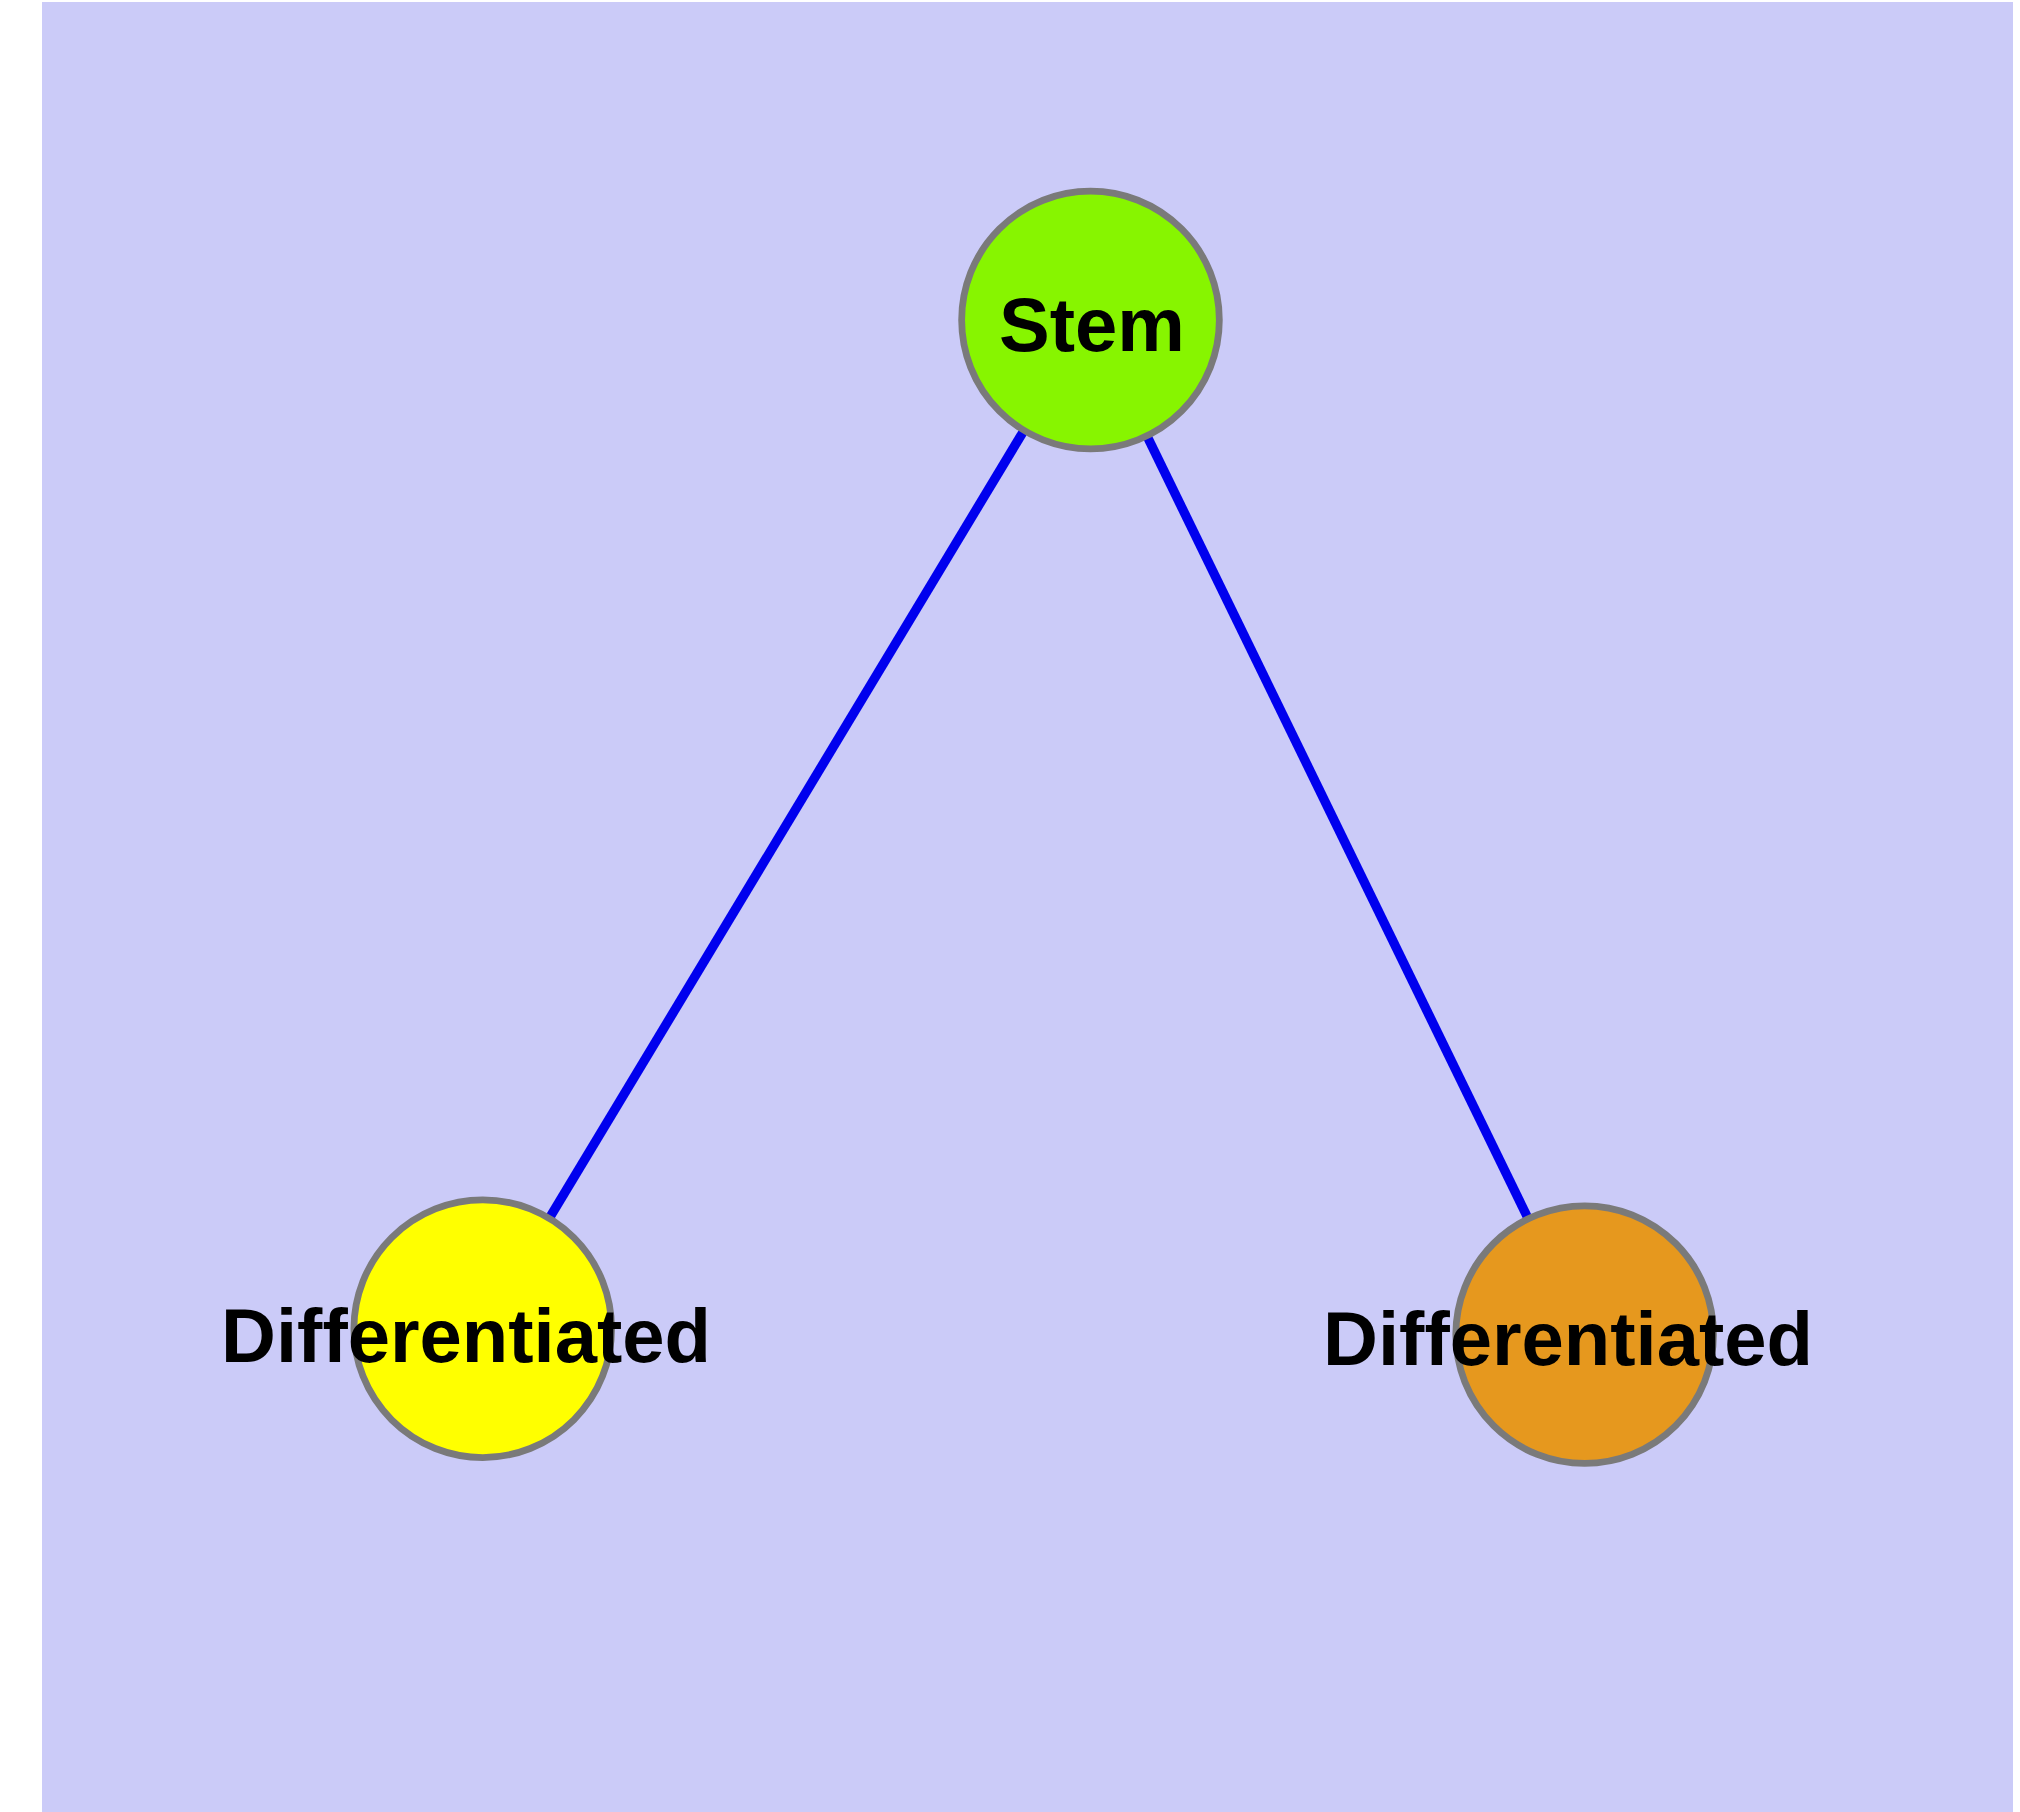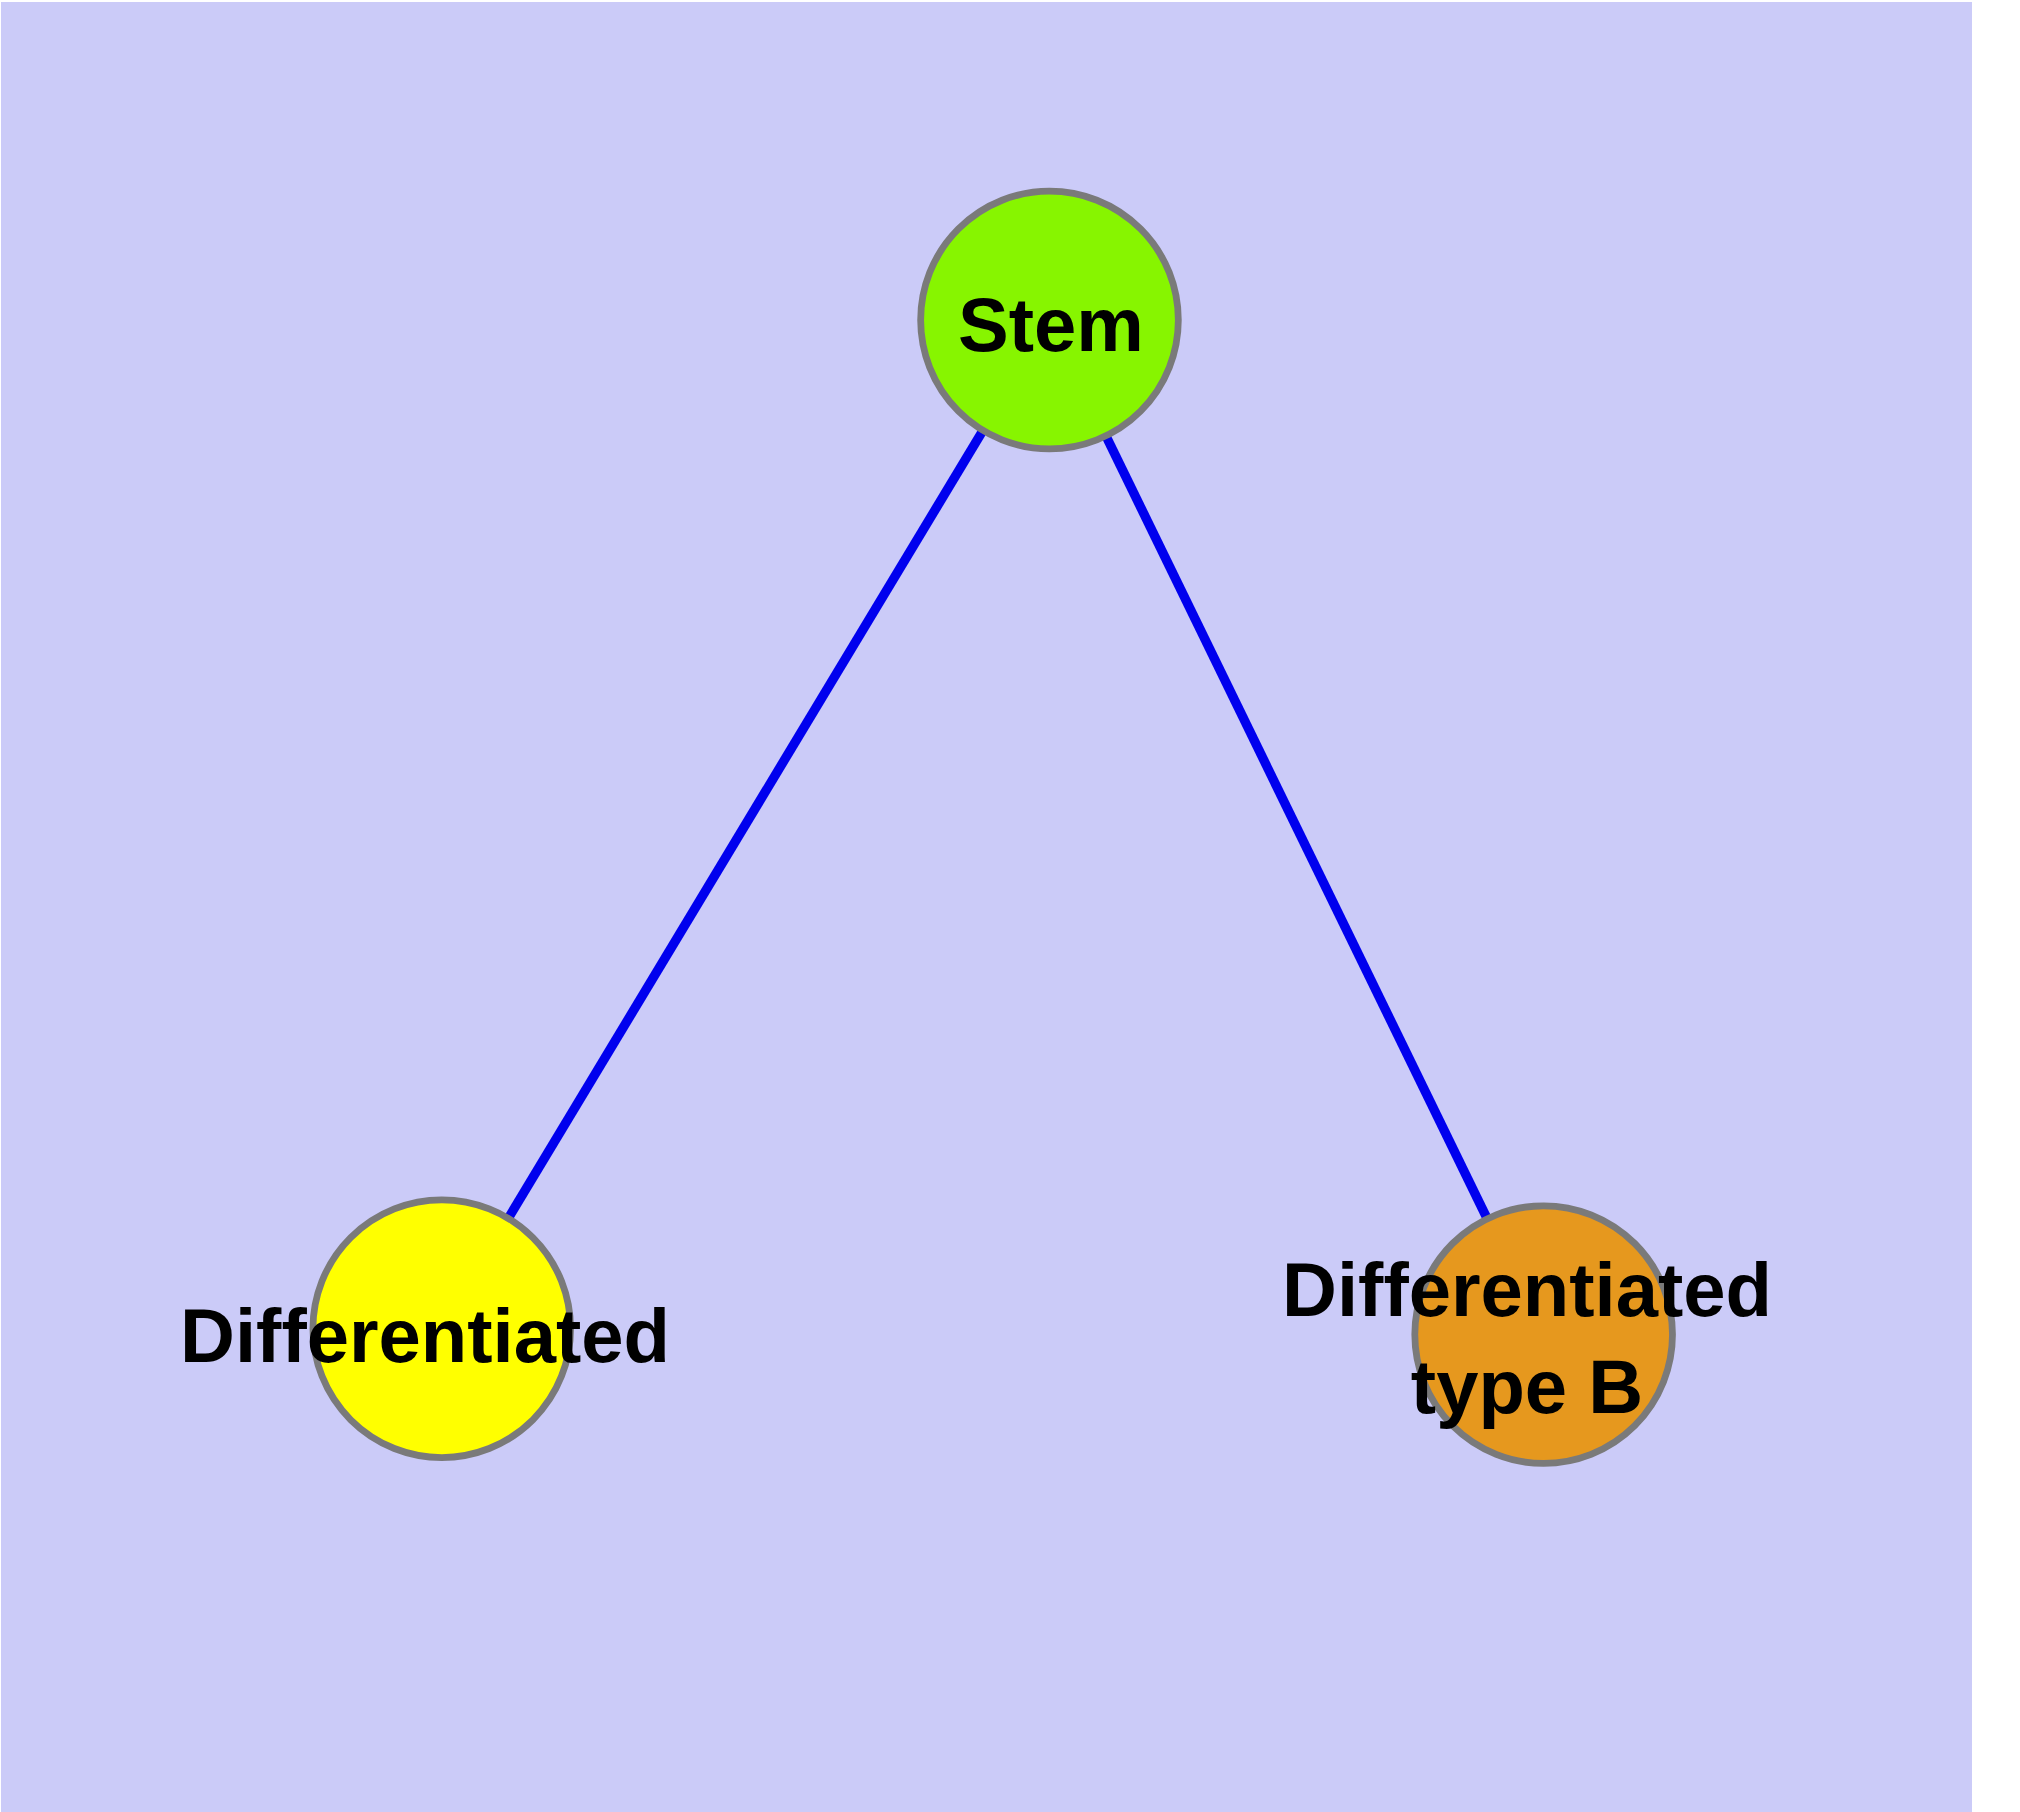--- a/index.html
+++ b/index.html
@@ -9,20 +9,21 @@
   }
   .canvas {
     position: relative;
     width: 1972px;
     height: 1812px;
     box-sizing: border-box;
     border-top: 2.5px solid #ffffff;
     border-left: 1.7px solid #ffffff;
     overflow: hidden;
     font-family: "Liberation Sans", sans-serif;
+    margin-left: 41px;
   }
   .graph-svg {
     position: absolute;
     left: 0;
     top: 0;
   }
   .node-label {
     position: absolute;
     transform: translate(-50%, -50%);
     font-weight: bold;
@@ -56,17 +57,16 @@
   </svg>
 
   <div class="node-label" style="left:1050px; top:322px;">Stem</div>
 
   <div class="node-label" style="left:424px; top:1333px;">
     <span class="label-line">Differentiated</span>
   </div>
 
   <div class="node-label" style="left:1526px; top:1336px;">
     <span class="label-line">Differentiated</span>
-    <span class="label-line">type B</span>
   </div>
 
 </div>
 
 
 </body></html>

